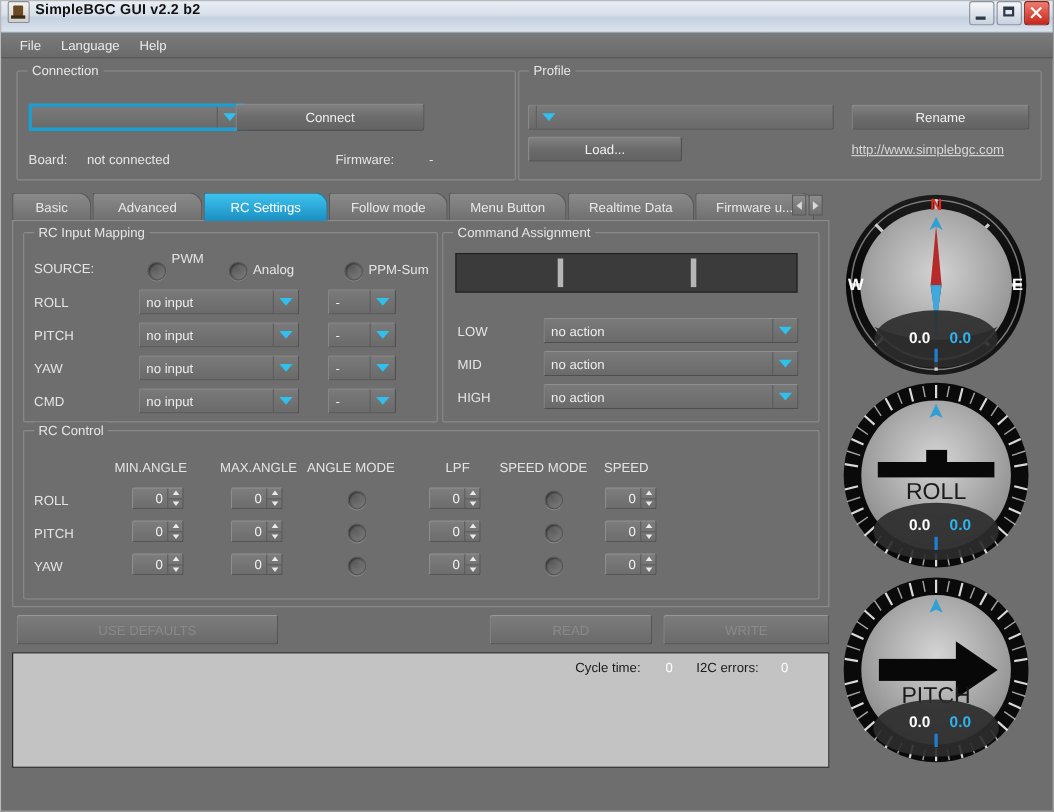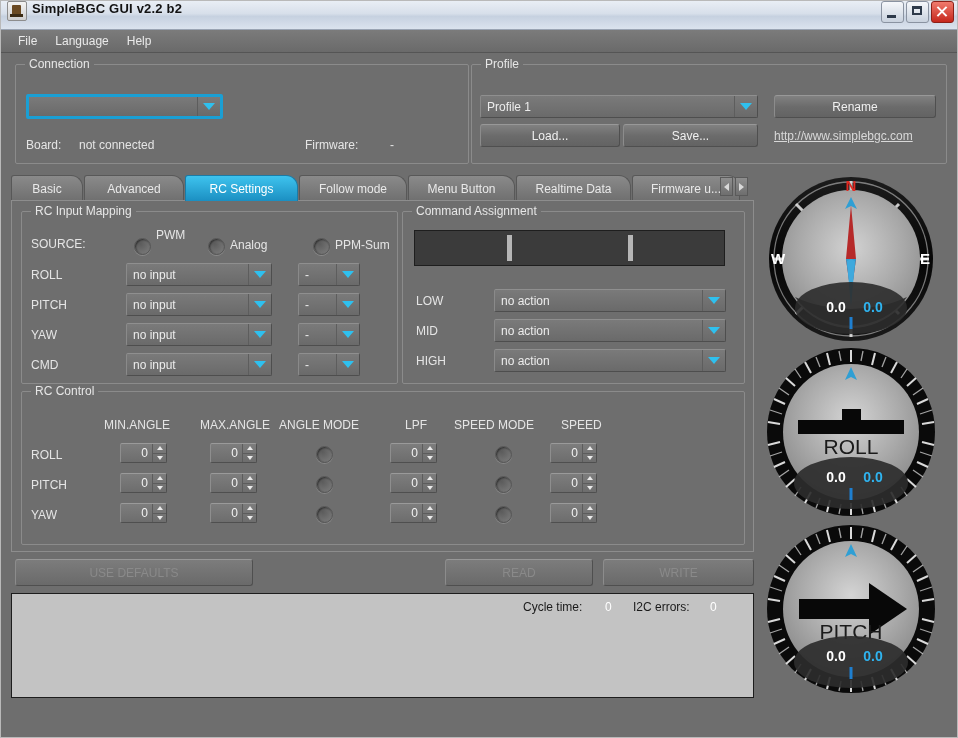--- a/index.html
+++ b/index.html
@@ -149,46 +149,45 @@
   <div class="group" style="left:14px;top:63px;width:452px;height:98px;">
     <div class="glabel">Connection</div>
 
     <div class="combo focused" style="position:absolute;left:10px;top:29px;width:197px;height:25px;">
       <span class="cval"></span>
       <span class="carrow">
           <i class="chev"></i>
         </span>
     </div>
 
+    <div class="btn" style="position:absolute;left:198px;top:29px;width:172px;height:25px;">
+      <span>Connect</span>
+    </div>
 
     <div class="lbl" style="left:10px;top:73px;">Board:</div>
     <div class="lbl" style="left:63px;top:73px;">not connected</div>
     <div class="lbl" style="left:289px;top:73px;">Firmware:</div>
     <div class="lbl" style="left:374px;top:73px;">-</div>
   </div>
 
   <div class="group" style="left:470px;top:63px;width:474px;height:98px;">
     <div class="glabel">Profile</div>
 
     <div class="combo" style="position:absolute;left:8px;top:30px;width:278px;height:23px;">
-      <span class="cval">Profile 1</span>
       <span class="carrow">
           <i class="chev"></i>
         </span>
     </div>
 
     <div class="btn" style="position:absolute;left:8px;top:59px;width:140px;height:23px;">
       <span>Load...</span>
     </div>
 
     <div class="btn" style="position:absolute;left:302px;top:30px;width:162px;height:23px;">
       <span>Rename</span>
-    </div>
-    <div class="btn" style="position:absolute;left:151px;top:59px;width:135px;height:23px;">
-      <span>Save...</span>
     </div>
 
     <a class="link" href="#" style="left:302px;top:64px;">http://www.simplebgc.com</a>
   </div>
 
   <div class="tabstrip">
     <div class="tab" style="left:0px;width:72px;">
       <span>Basic</span>
       </div>
     <div class="tab" style="left:73px;width:100px;">
@@ -326,21 +325,21 @@
     </div>
 
     <div class="group" style="left:9px;top:190px;width:722px;height:152px;">
       <div class="glabel">RC Control</div>
 
       <div class="lbl" style="left:82px;top:26px;">MIN.ANGLE</div>
       <div class="lbl" style="left:178px;top:26px;">MAX.ANGLE</div>
       <div class="lbl" style="left:257px;top:26px;">ANGLE MODE</div>
       <div class="lbl" style="left:383px;top:26px;">LPF</div>
       <div class="lbl" style="left:432px;top:26px;">SPEED MODE</div>
-      <div class="lbl" style="left:527px;top:26px;margin-left:12px;">SPEED</div>
+      <div class="lbl" style="left:527px;top:26px;">SPEED</div>
 
       <div class="lbl" style="left:9px;top:56px;">ROLL</div>
       <div class="spin" style="left:98px;top:51px;">
         <span class="sv">0</span>
         <span class="sb">
             <div>
               <i class="up"></i>
             </div>
             <div>
               <i class="dn"></i>

